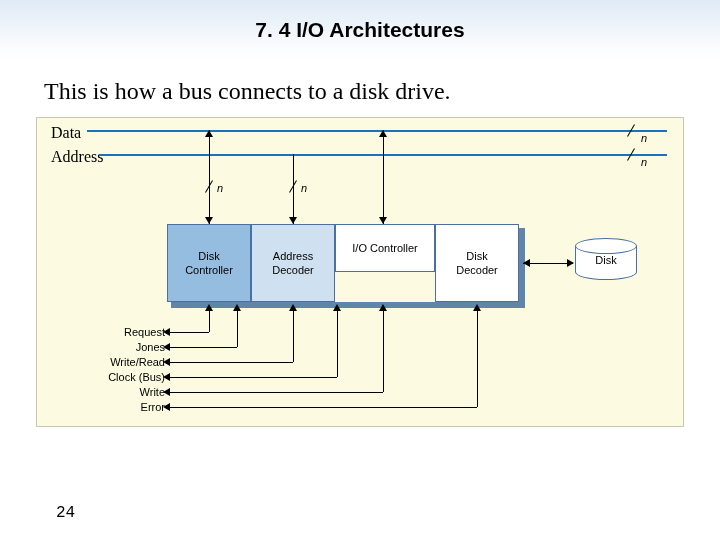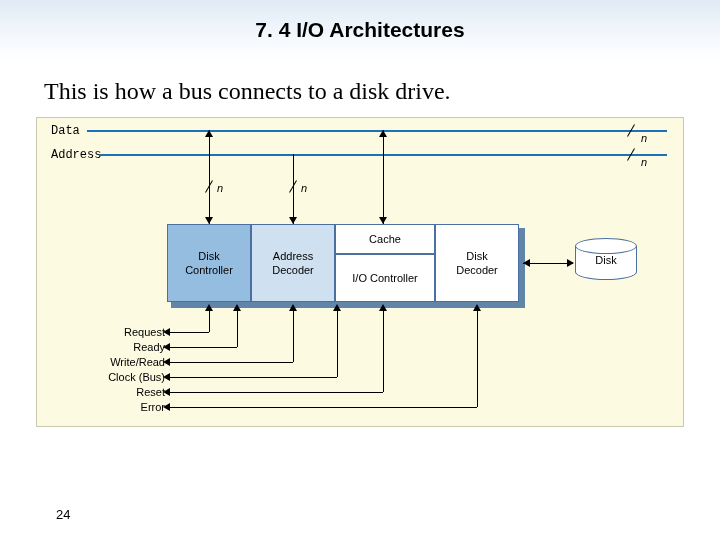--- a/index.html
+++ b/index.html
@@ -33,23 +33,23 @@
   .diagram-frame {
     position: relative;
     margin: 0 36px;
     width: 648px;
     height: 310px;
     background: #fcfbe1;
     border: 1px solid #c9c9b0;
   }
   .bus-label {
     position: absolute;
-    font-size: 12px;
+    font-size: 16px;
     color: #000;
-    font-family: Liberation Mono, monospace;
+    font-family: Liberation Serif, serif;
   }
   .bus-line {
     position: absolute;
     height: 2px;
     background: #1d71b8;
   }
   .vline {
     position: absolute;
     width: 1px;
     background: #000;
@@ -167,22 +167,22 @@
   .footer {
     position: absolute;
     bottom: 18px;
     left: 0;
     width: 100%;
   }
   .page-num {
     position: absolute;
     left: 56px;
     bottom: 0;
-    font-size: 13px;
-    font-family: Liberation Sans, sans-serif;
+    font-size: 16px;
+    font-family: Liberation Mono, monospace;
   }
   .copyright {
     position: absolute;
     right: 34px;
     bottom: 2px;
     text-align: right;
     font-size: 9px;
     color: #888;
     line-height: 1.2;
   }
@@ -223,21 +223,20 @@
   <div class="arrowhead-down" style="left:252px; top:99px;"></div>
   <div class="slash" style="left:250px; top:62px;"></div>
   <div class="n-label" style="left:264px; top:64px;">n</div>
 
   <div class="ctrl-row">
     <div class="ctrl-box blue" style="white-space:pre-line;">Disk
 Controller</div>
     <div class="ctrl-box light" style="white-space:pre-line;">Address
 Decoder</div>
     <div class="ctrl-col">
-      <div class="ctrl-box cache">Cache</div>
       <div class="ctrl-box io">I/O Controller</div>
     </div>
     <div class="ctrl-box dec2" style="white-space:pre-line;">Disk
 Decoder</div>
   </div>
 
   <div class="shadow-bar" style="left:134px; top:184px; width:352px; height:6px;"></div>
   <div class="shadow-bar" style="left:482px; top:110px; width:6px; height:80px;"></div>
 
   <div class="sig-line" style="left:486px; top:145px; width:50px;"></div>
@@ -249,36 +248,36 @@
     <div class="top"></div>
     <div class="label">Disk</div>
   </div>
 
   <div id="signals">
       <div class="sig-label" style="left: 0px; width: 128px; top: 208px; padding-left: 48px;">Request</div>
       <div class="sig-line" style="left: 132px; top: 214px; width: 40px;"></div>
       <div class="vline" style="left: 172px; top: 190px; height: 24px;"></div>
       <div class="arrowhead-up" style="left: 168px; top: 186px;"></div>
       <div class="arrowhead-left" style="left: 126px; top: 210px;"></div>
-      <div class="sig-label" style="left: 0px; width: 128px; top: 223px;">Ready</div>
+      <div class="sig-label" style="left: 0px; width: 128px; top: 223px;">Jones</div>
       <div class="sig-line" style="left: 132px; top: 229px; width: 68px;"></div>
       <div class="vline" style="left: 200px; top: 190px; height: 39px;"></div>
       <div class="arrowhead-up" style="left: 196px; top: 186px;"></div>
       <div class="arrowhead-left" style="left: 126px; top: 225px;"></div>
       <div class="sig-label" style="left: 0px; width: 128px; top: 238px;">Write/Read</div>
       <div class="sig-line" style="left: 132px; top: 244px; width: 124px;"></div>
       <div class="vline" style="left: 256px; top: 190px; height: 54px;"></div>
       <div class="arrowhead-up" style="left: 252px; top: 186px;"></div>
       <div class="arrowhead-left" style="left: 126px; top: 240px;"></div>
       <div class="sig-label" style="left: 0px; width: 128px; top: 253px;">Clock (Bus)</div>
       <div class="sig-line" style="left: 132px; top: 259px; width: 168px;"></div>
       <div class="vline" style="left: 300px; top: 190px; height: 69px;"></div>
       <div class="arrowhead-up" style="left: 296px; top: 186px;"></div>
       <div class="arrowhead-left" style="left: 126px; top: 255px;"></div>
-      <div class="sig-label" style="left: 0px; width: 128px; top: 268px;">Reset</div>
+      <div class="sig-label" style="left: 0px; width: 128px; top: 268px;">Write</div>
       <div class="sig-line" style="left: 132px; top: 274px; width: 214px;"></div>
       <div class="vline" style="left: 346px; top: 190px; height: 84px;"></div>
       <div class="arrowhead-up" style="left: 342px; top: 186px;"></div>
       <div class="arrowhead-left" style="left: 126px; top: 270px;"></div>
       <div class="sig-label" style="left: 0px; width: 128px; top: 283px;">Error</div>
       <div class="sig-line" style="left: 132px; top: 289px; width: 308px;"></div>
       <div class="vline" style="left: 440px; top: 190px; height: 99px;"></div>
       <div class="arrowhead-up" style="left: 436px; top: 186px;"></div>
       <div class="arrowhead-left" style="left: 126px; top: 285px;"></div>
     </div>

